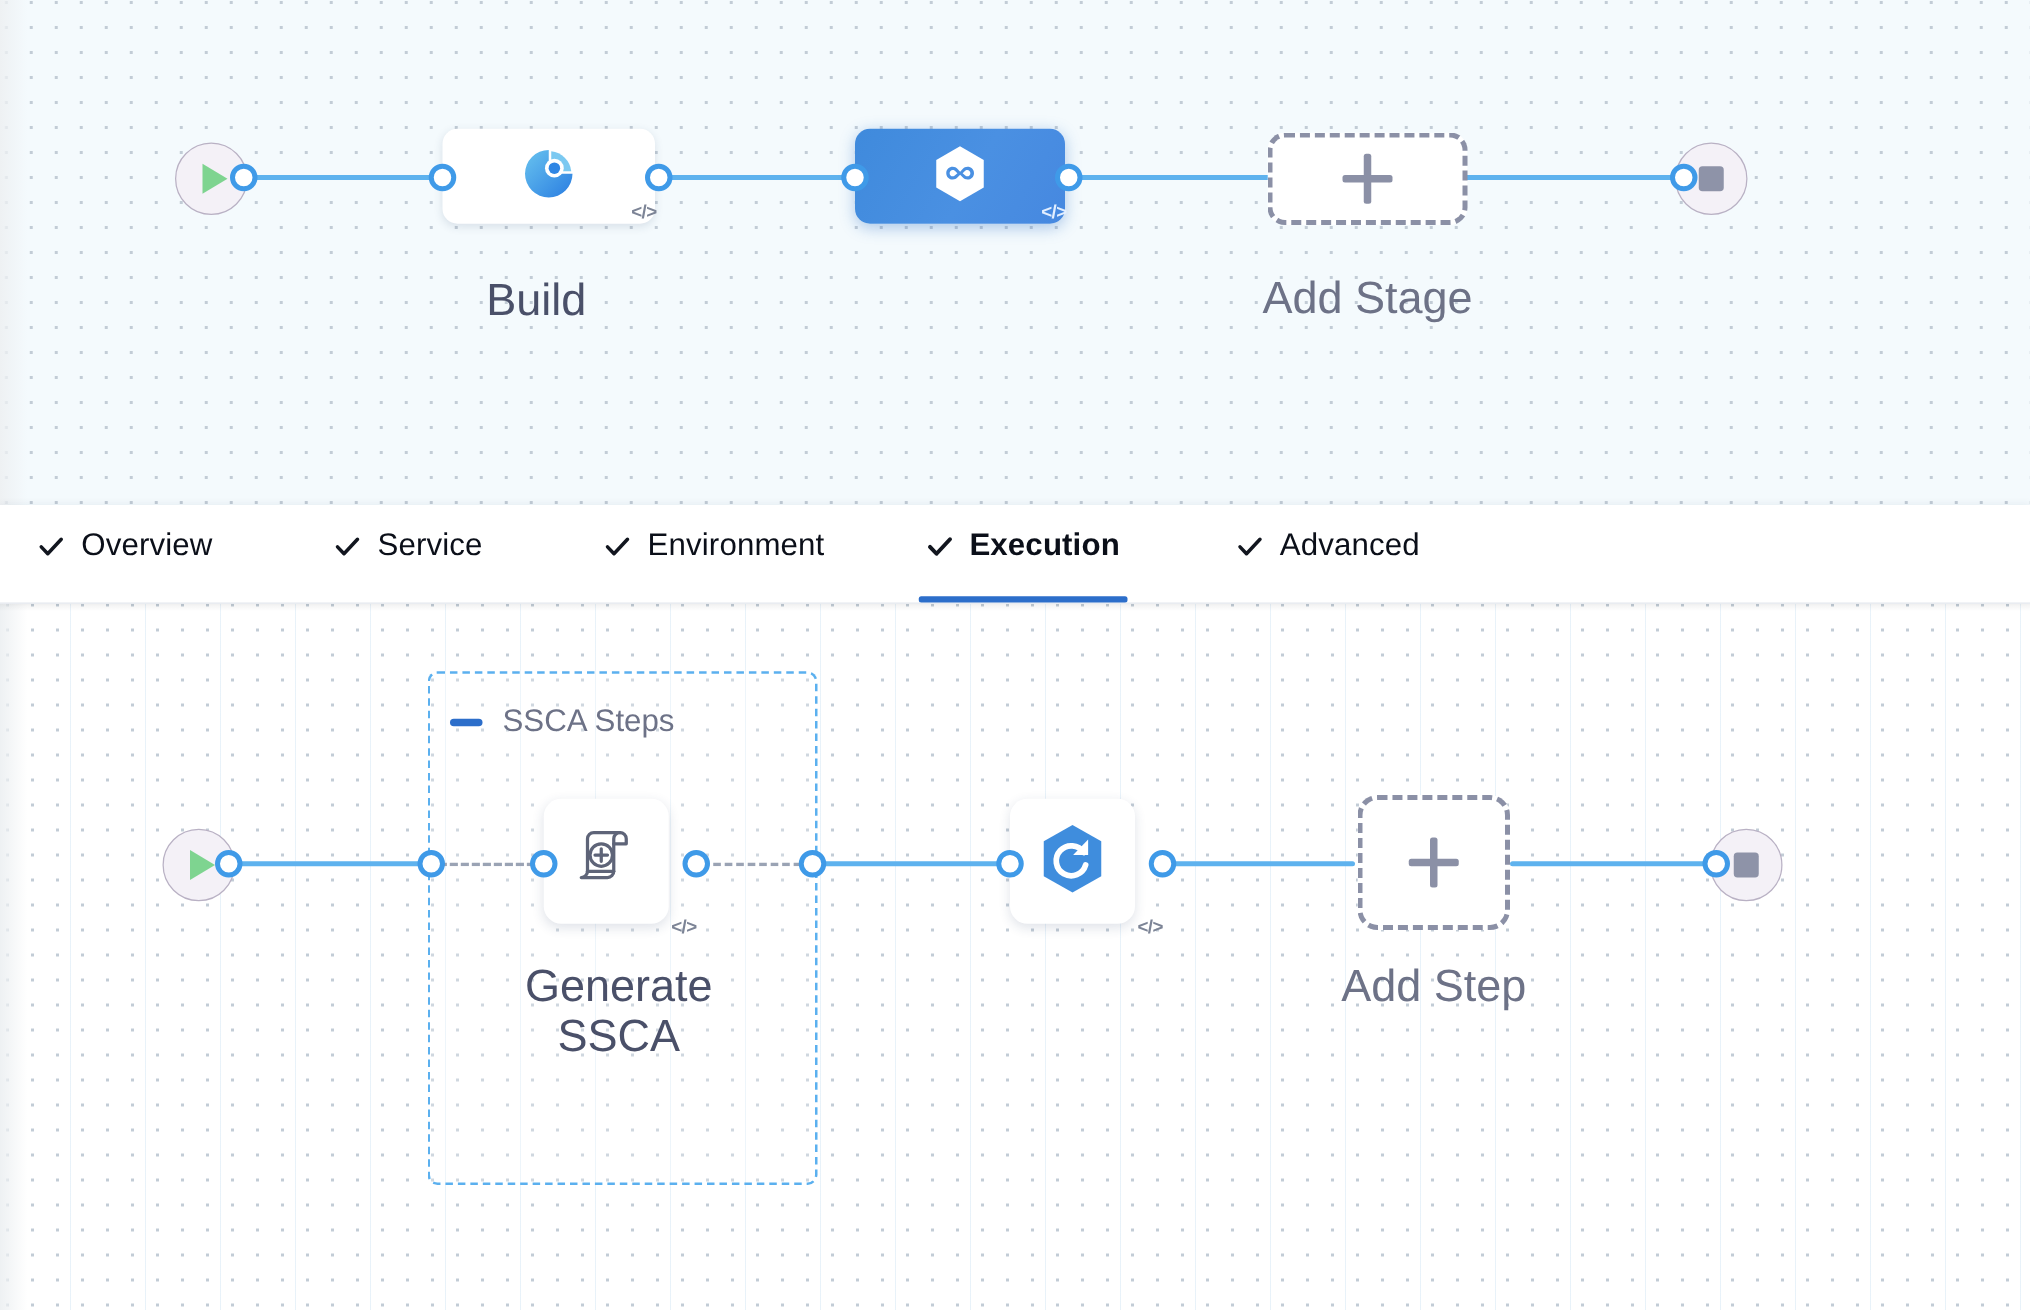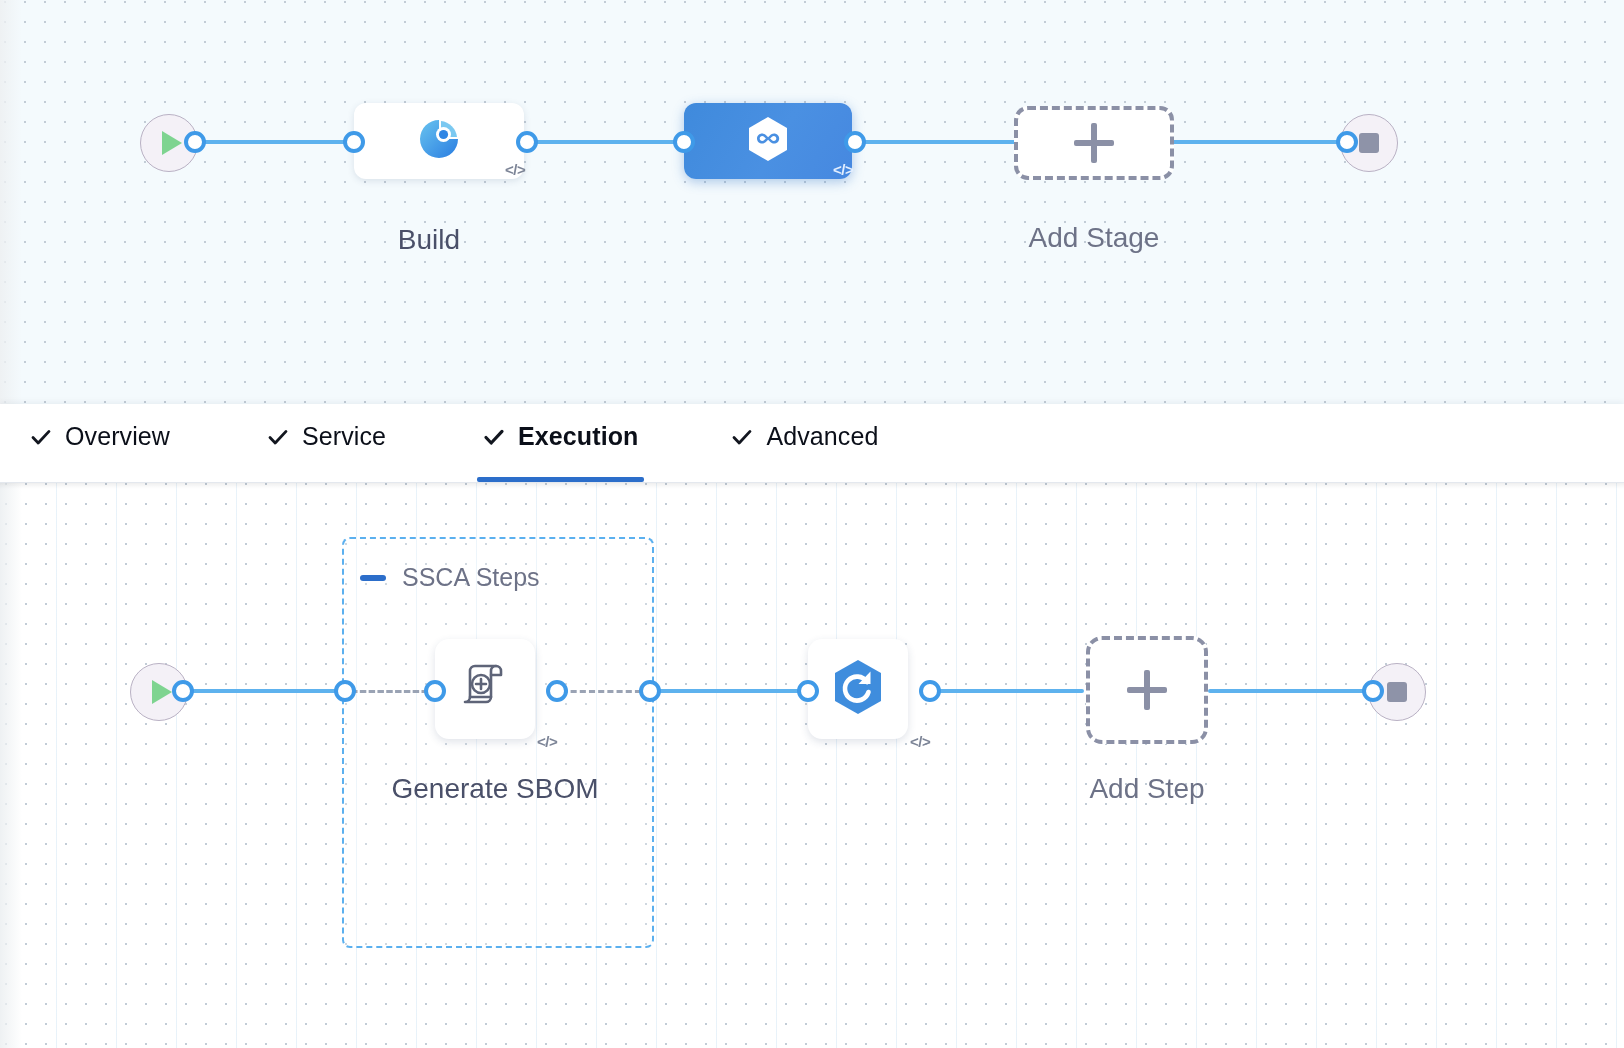--- a/index.html
+++ b/index.html
@@ -90,21 +90,21 @@
   }
   .play-tri{
     width:0;height:0;border-left:20px solid #7ed490;
     border-top:12px solid transparent;border-bottom:12px solid transparent;
     margin-left:5px;
   }
   .stop-sq{width:20px;height:20px;background:#8e93a8;border-radius:3px;}
 
   .node-label{
     position:absolute;text-align:center;
-    font-size:28px;color:#4a5069;line-height:40px;
+    font-size:36px;color:#4a5069;line-height:40px;
     z-index:3;white-space:pre-line;
   }
   .node-label.muted{color:#6d7287;}
 
   .codebadge{
     position:absolute;font-size:15px;font-weight:bold;color:#7c8496;
     letter-spacing:-.5px;z-index:5;
   }
   .codebadge.light{color:#e3efff;}
 
@@ -226,20 +226,28 @@
 
       <div class="tab" style="margin-right:78px;">
         <span class="chk">
           <svg viewBox="0 0 22 22">
               <path d="M3 11.5 L8.2 17 L19 5.4" stroke="#12161f" stroke-width="2.8" fill="none" stroke-linecap="round" stroke-linejoin="round"></path>
             </svg>
         </span>
         <span class="tab-label">Service</span>
       </div>
 
+      <div class="tab" style="margin-right:62px;">
+        <span class="chk">
+          <svg viewBox="0 0 22 22">
+              <path d="M3 11.5 L8.2 17 L19 5.4" stroke="#12161f" stroke-width="2.8" fill="none" stroke-linecap="round" stroke-linejoin="round"></path>
+            </svg>
+        </span>
+        <span class="tab-label">Environment</span>
+      </div>
 
       <div class="tab active" style="margin-right:74px;align-items:center;">
         <span class="chk">
           <svg viewBox="0 0 22 22">
               <path d="M3 11.5 L8.2 17 L19 5.4" stroke="#12161f" stroke-width="3.2" fill="none" stroke-linecap="round" stroke-linejoin="round"></path>
             </svg>
         </span>
         <span class="tab-label">Execution</span>
       </div>
 
@@ -285,21 +293,21 @@
             <path d="M14 39 h21"></path>
             <circle cx="25" cy="26" r="9"></circle>
             <path d="M25 21 v10 M20 26 h10"></path>
           </g>
         </svg>
       </span>
     </div>
     <span class="codebadge" style="left:537px;top:252px;">&lt;/&gt;</span>
     <div class="port" style="left:424px;top:199px;"></div>
     <div class="port" style="left:546px;top:199px;"></div>
-    <div class="node-label" style="left:380px;top:288px;width:230px;">Generate SBOM</div>
+    <div class="node-label" style="left:380px;top:288px;width:230px;">Generate SSCA</div>
 
     <div class="port" style="left:639px;top:199px;"></div>
 
     <div class="step" style="left:808px;top:158px;">
       <span>
         <svg width="58" height="60" viewBox="0 0 58 60">
           <path d="M29 3 L52 16 L52 44 L29 57 L6 44 L6 16 Z" fill="#3f8ddd"></path>
           <g fill="none" stroke="#ffffff" stroke-width="4.6" stroke-linecap="round">
             <path d="M38 25 a12 12 0 1 0 1.5 10"></path>
           </g>

